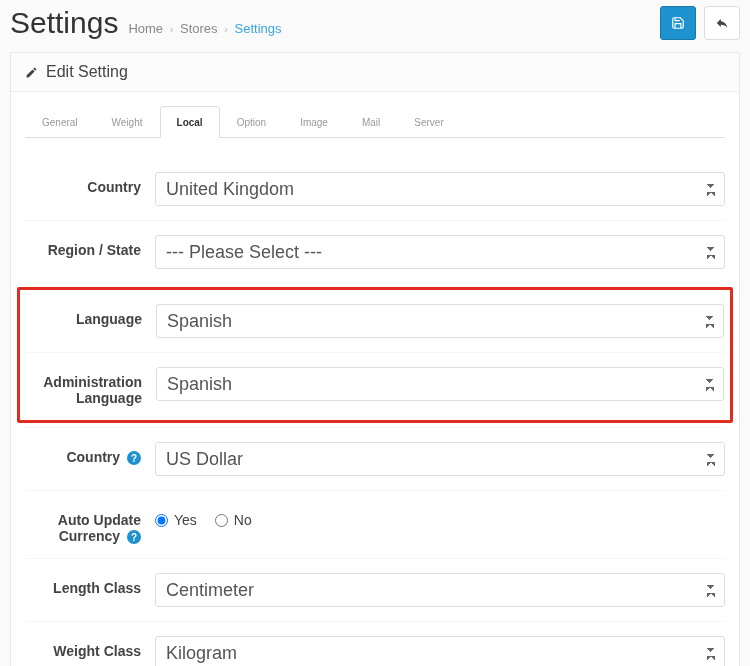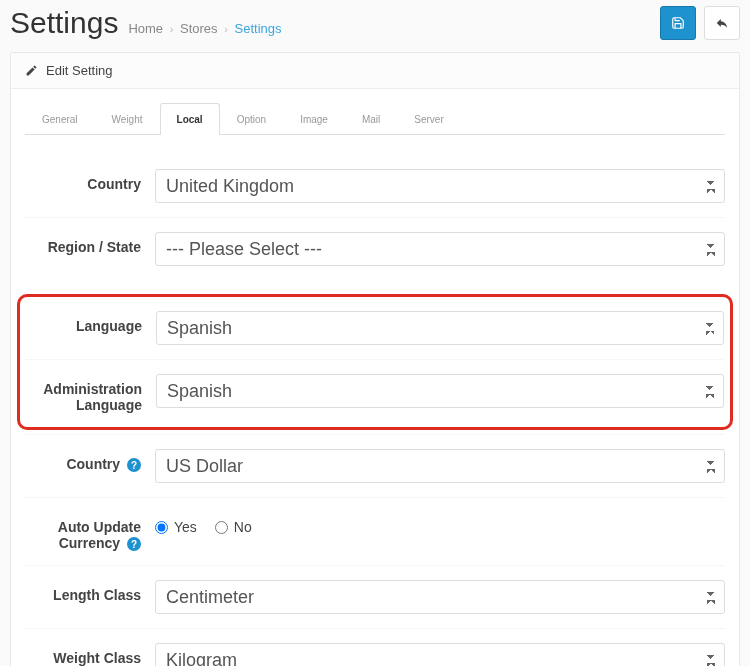--- a/index.html
+++ b/index.html
@@ -57,21 +57,21 @@
   .panel {
     margin: 0 10px 10px 10px;
     border: 1px solid #e8e8e8;
     background: #fff;
     border-radius: 2px;
   }
   .panel-heading {
     padding: 10px 14px;
     border-bottom: 1px solid #eee;
     background: #fcfcfc;
-    font-size: 13px;
+    font-size: 16px;
     font-weight: 400;
     color: #444;
     display: flex;
     align-items: center;
     gap: 8px;
   }
   .panel-heading svg { width: 13px; height: 13px; }
   .panel-body { padding: 14px 14px 0 14px; }
   .nav-tabs {
     display: flex;
@@ -132,23 +132,23 @@
     background-position:
       calc(100% - 13px) 11px,
       calc(100% - 9px) 11px,
       calc(100% - 13px) 19px,
       calc(100% - 9px) 19px;
     background-size: 4px 4px;
     background-repeat: no-repeat;
   }
   .highlight-box {
     border: 3px solid #e02b20;
-    border-radius: 10px;
+    border-radius: 2px;
     padding: 0 6px;
-    margin: 14px -8px 4px -8px;
+    margin: 4px -8px 4px -8px;
   }
   .highlight-box .form-group:first-child { border-top: none; }
   .help-icon {
     display: inline-flex;
     width: 14px; height: 14px;
     border-radius: 50%;
     background: #1e91cf;
     color: #fff;
     font-size: 10px;
     font-weight: 700;

